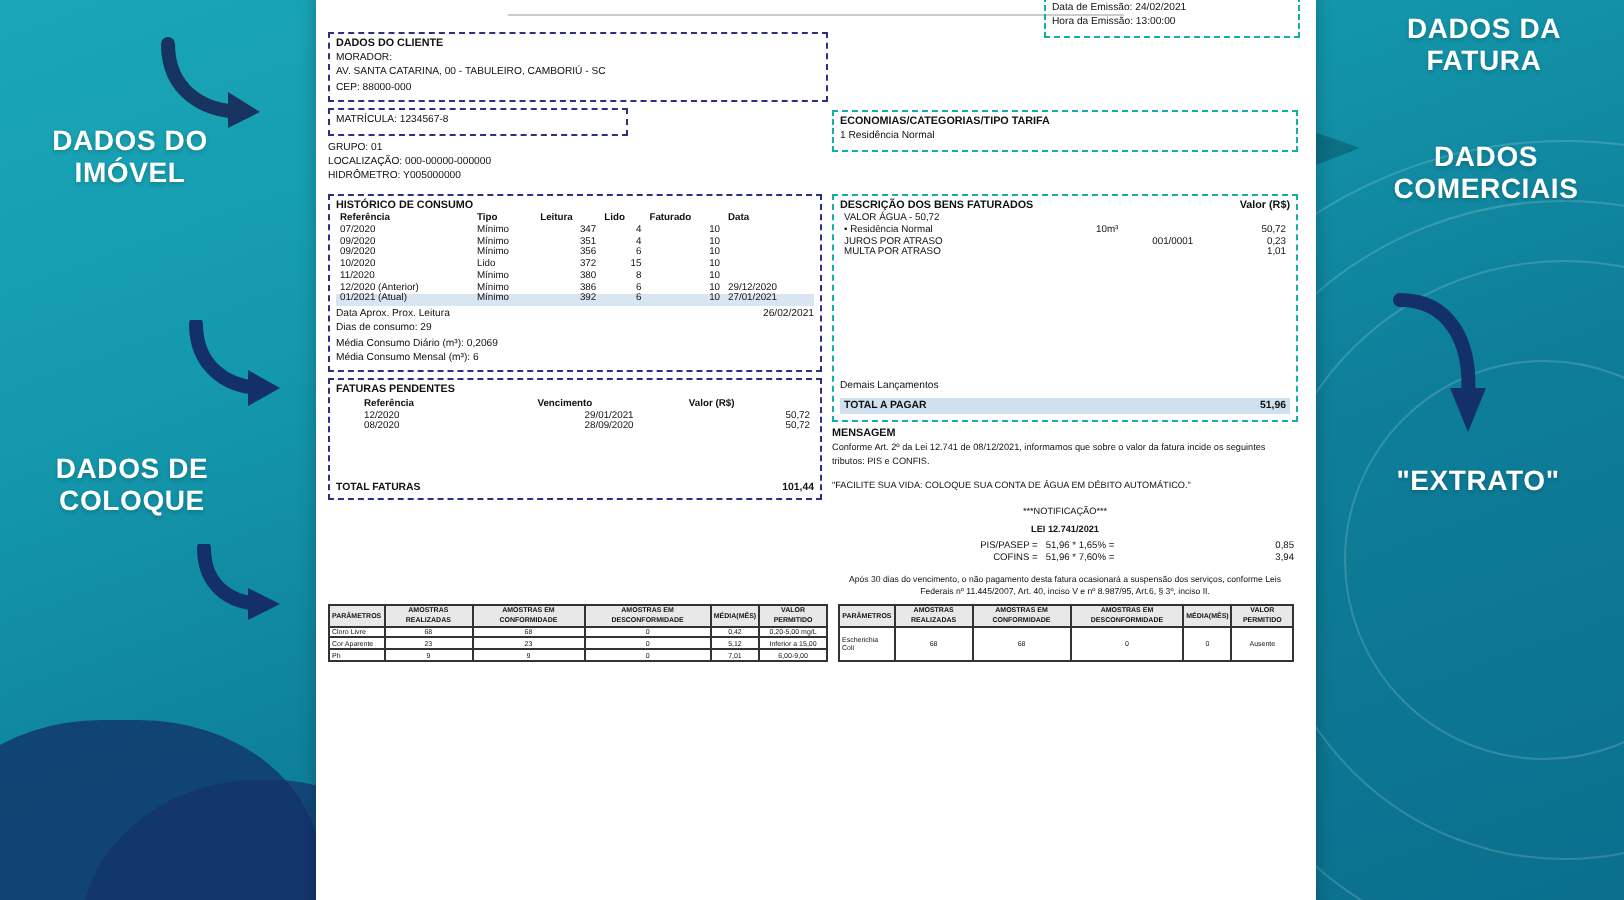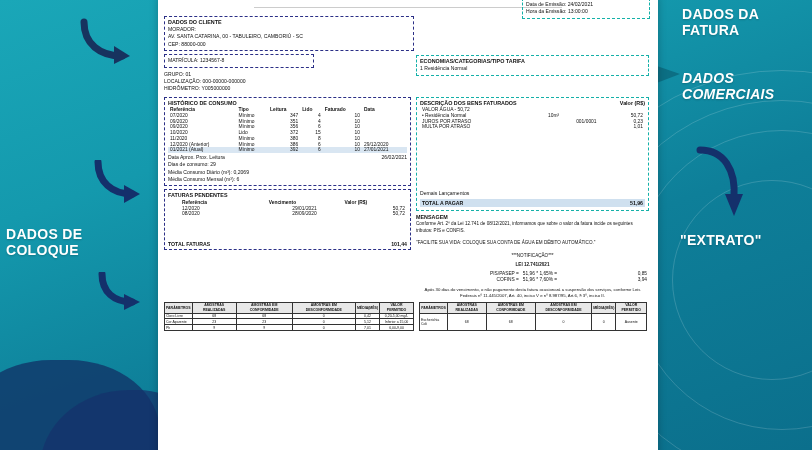--- a/index.html
+++ b/index.html
@@ -44,26 +44,27 @@
   }
 
   
   .callout {
     position: absolute;
     color: #ffffff;
     font-weight: bold;
     font-size: 14px;
     line-height: 1.15;
     letter-spacing: 0.3px;
+    text-align: center;
     text-shadow: 0 1px 2px rgba(0,0,0,0.2);
   }
   .c-imovel { left: 6px; top: 62px; width: 118px; }
   .c-consumo { left: 6px; top: 226px; width: 120px; }
   .c-fatura { right: 10px; top: 6px; width: 120px; }
-  .c-comercial { right: 8px; top: 70px; width: 122px; font-style: italic; }
+  .c-comercial { right: 8px; top: 70px; width: 122px; }
   .c-extrato { right: 14px; top: 232px; width: 118px; }
 
   
   .arrow { position: absolute; }
   .arrow svg { display: block; }
 
   
   #doc {
     position: absolute;
     left: 158px; top: -6px;
@@ -123,20 +124,21 @@
 
 <div id="stage">
 
   <div class="swirl s1"></div>
   <div class="swirl s2"></div>
   <div class="swirl s3"></div>
   <div class="swirl s4"></div>
   <div class="blob"></div>
   <div class="blob2"></div>
 
+  <div class="callout c-imovel">DADOS DO IMÓVEL</div>
   <div class="callout c-consumo">DADOS DE COLOQUE</div>
   <div class="callout c-fatura">DADOS DA FATURA</div>
   <div class="callout c-comercial">DADOS COMERCIAIS</div>
   <div class="callout c-extrato">"EXTRATO"</div>
 
   <div class="arrow" style="left:78px; top:18px;">
     <svg width="60" height="46" viewBox="0 0 60 46">
         <path d="M6 4 C6 26, 22 38, 44 38" stroke="#17335f" stroke-width="7" fill="none" stroke-linecap="round"></path>
         <path d="M36 28 L52 38 L36 46 Z" fill="#17335f"></path>
       </svg>

